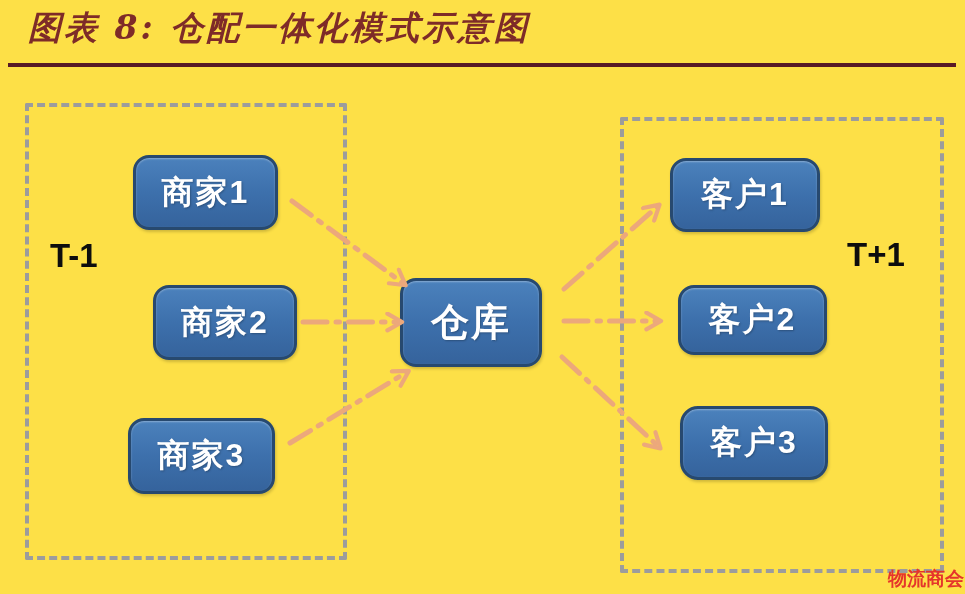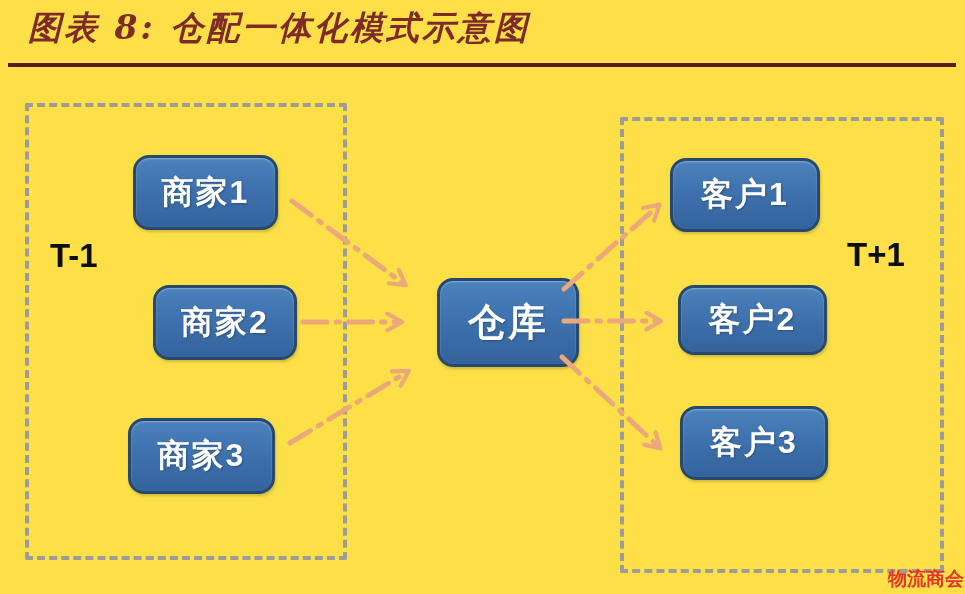--- a/index.html
+++ b/index.html
@@ -67,24 +67,24 @@
     display: flex;
     align-items: center;
     justify-content: center;
     letter-spacing: 2px;
     z-index: 2;
     text-shadow: 1px 1px 2px rgba(0,0,0,0.25);
   }
   .node.merchant-1 { left: 133px; top: 155px; width: 145px; height: 75px; }
   .node.merchant-2 { left: 125px; top: 285px; width: 144px; height: 75px; margin-left: 28px; }
   .node.merchant-3 { left: 128px; top: 418px; width: 147px; height: 76px; }
-  .node.warehouse  { left: 437px; top: 278px; width: 142px; height: 89px; font-size: 38px; }
+  .node.warehouse  { left: 400px; top: 278px; width: 142px; height: 89px; font-size: 38px; }
   .node.customer-1 { left: 670px; top: 158px; width: 150px; height: 74px; }
   .node.customer-2 { left: 678px; top: 285px; width: 149px; height: 70px; }
-  .node.customer-3 { left: 680px; top: 406px; width: 148px; height: 74px; }
+  .node.customer-3 { left: 680px; top: 406px; width: 148px; height: 74px; border-radius: 18px; }
   .arrows-layer {
     position: absolute;
     left: 0;
     top: 0;
     width: 965px;
     height: 594px;
     z-index: 3;
     pointer-events: none;
   }
   .arrows-layer line {

